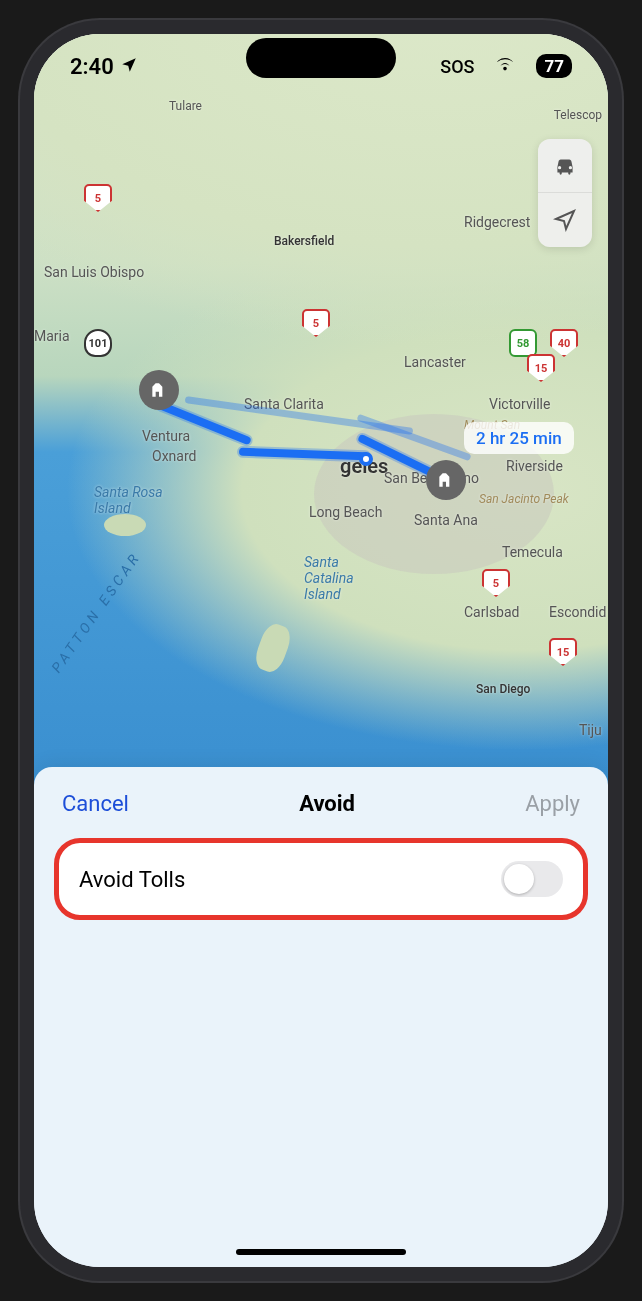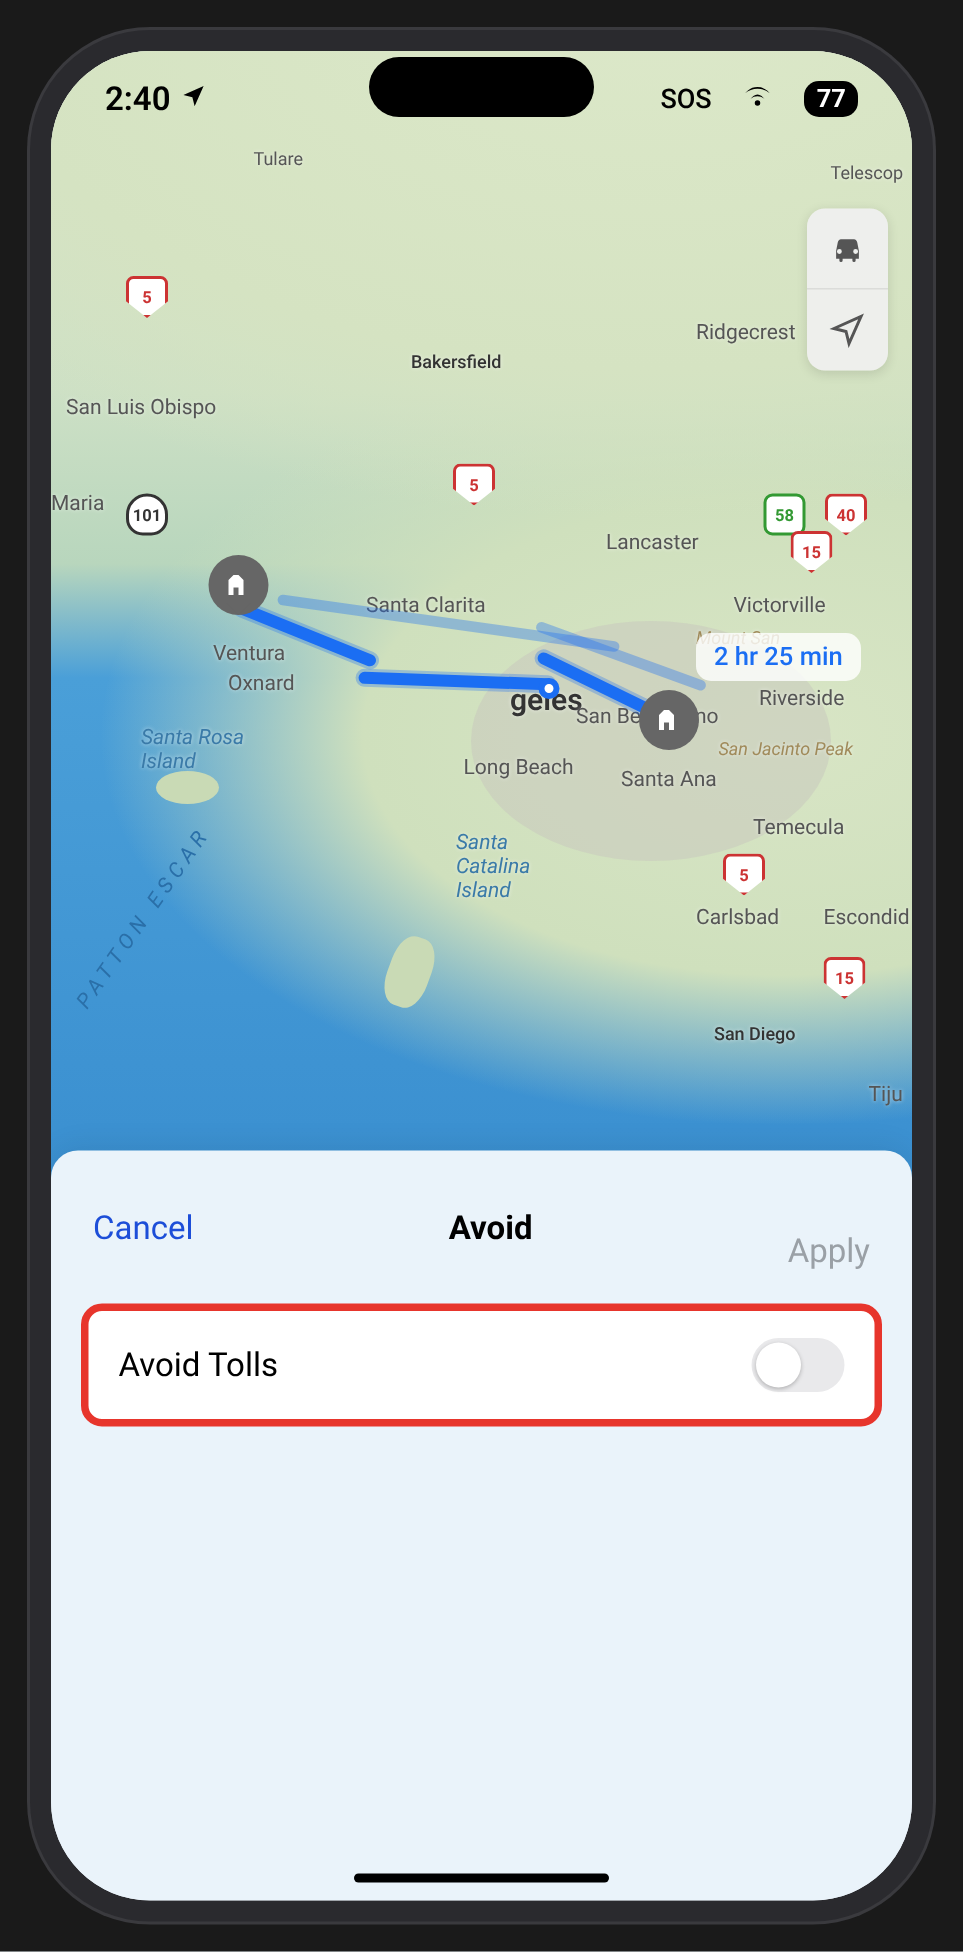--- a/index.html
+++ b/index.html
@@ -185,24 +185,24 @@
     box-shadow: 0 -2px 20px rgba(0,0,0,0.08);
   }
   .sheet-header {
     display: flex;
     justify-content: space-between;
     align-items: center;
     padding: 0 8px 22px;
   }
   .sheet-cancel { color: #1d4ed8; font-size: 22px; }
   .sheet-title { font-size: 22px; font-weight: 700; color: #000; }
-  .sheet-apply { color: #9aa0a6; font-size: 22px; margin-top: 31px; }
+  .sheet-apply { color: #9aa0a6; font-size: 22px; }
   .options {
     background: #fff;
-    border-radius: 14px;
+    border-radius: 26px;
     border: 5px solid #e7352c;
     overflow: hidden;
   }
   .option-row {
     display: flex;
     justify-content: space-between;
     align-items: center;
     padding: 18px 20px;
     font-size: 22px;
     color: #000;

